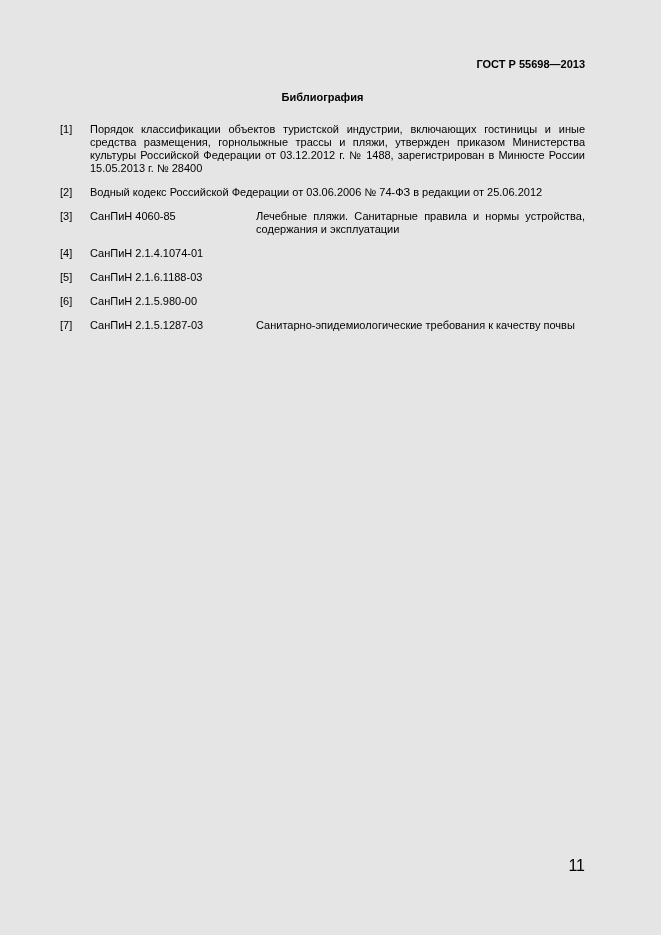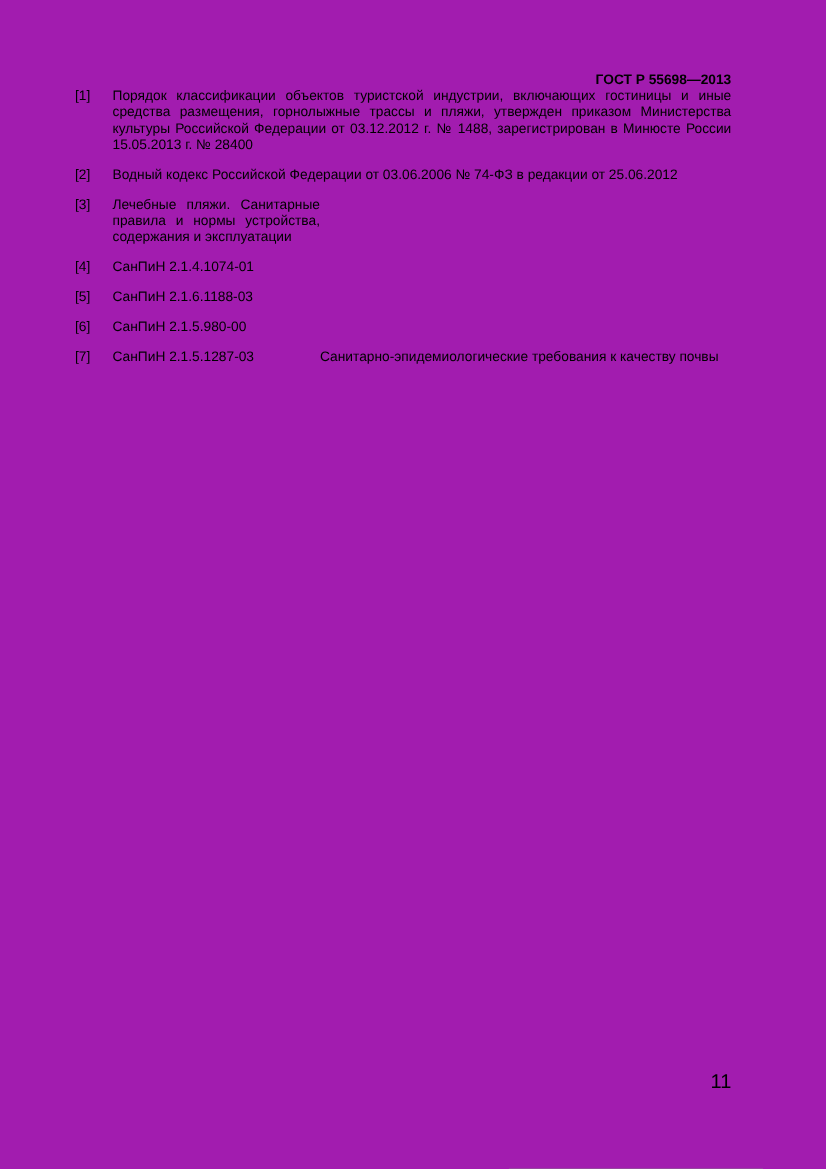--- a/index.html
+++ b/index.html
@@ -1,20 +1,20 @@
 <!DOCTYPE html>
 <html><head>
 <meta charset="utf-8">
 <style>
   html, body { margin: 0; padding: 0; background: #888; }
   .page {
     width: 661px;
     height: 935px;
     margin: 0 auto;
-    background: #a21caf;
+    background: #e5e5e5;
     position: relative;
     font-family: "Liberation Sans", sans-serif;
     font-size: 11px;
     color: #000000;
     box-sizing: border-box;
     overflow: hidden;
   }
   .content {
     position: absolute;
     left: 60px;
@@ -52,35 +52,37 @@
     bottom: 60px;
     font-size: 16px;
   }
 </style>
 </head>
 <body>
 
 <div class="page">
   <div class="content">
     <div class="doc-header">ГОСТ Р 55698—2013</div>
+    <div class="doc-title">Библиография</div>
     <div class="refs">
   <div class="ref-row">
     <div class="ref-num">[1]</div>
 
     <div class="ref-text span2">Порядок классификации объектов туристской индустрии, включающих гостиницы и иные средства размещения, горнолыжные трассы и пляжи, утвержден приказом Министерства культуры Российской Федерации от 03.12.2012 г.  № 1488, зарегистрирован в Минюсте России 15.05.2013 г. № 28400</div>
   </div>
 
   <div class="ref-row">
     <div class="ref-num">[2]</div>
 
     <div class="ref-text span2">Водный кодекс Российской Федерации от 03.06.2006 № 74-ФЗ в редакции  от  25.06.2012</div>
   </div>
 
   <div class="ref-row">
     <div class="ref-num">[3]</div>
+    <div class="ref-code">СанПиН 4060-85</div>
     <div class="ref-text">Лечебные пляжи. Санитарные правила и нормы устройства, содержания и эксплуатации</div>
   </div>
 
   <div class="ref-row">
     <div class="ref-num">[4]</div>
     <div class="ref-code">СанПиН 2.1.4.1074-01</div>
   </div>
 
   <div class="ref-row">
     <div class="ref-num">[5]</div>

